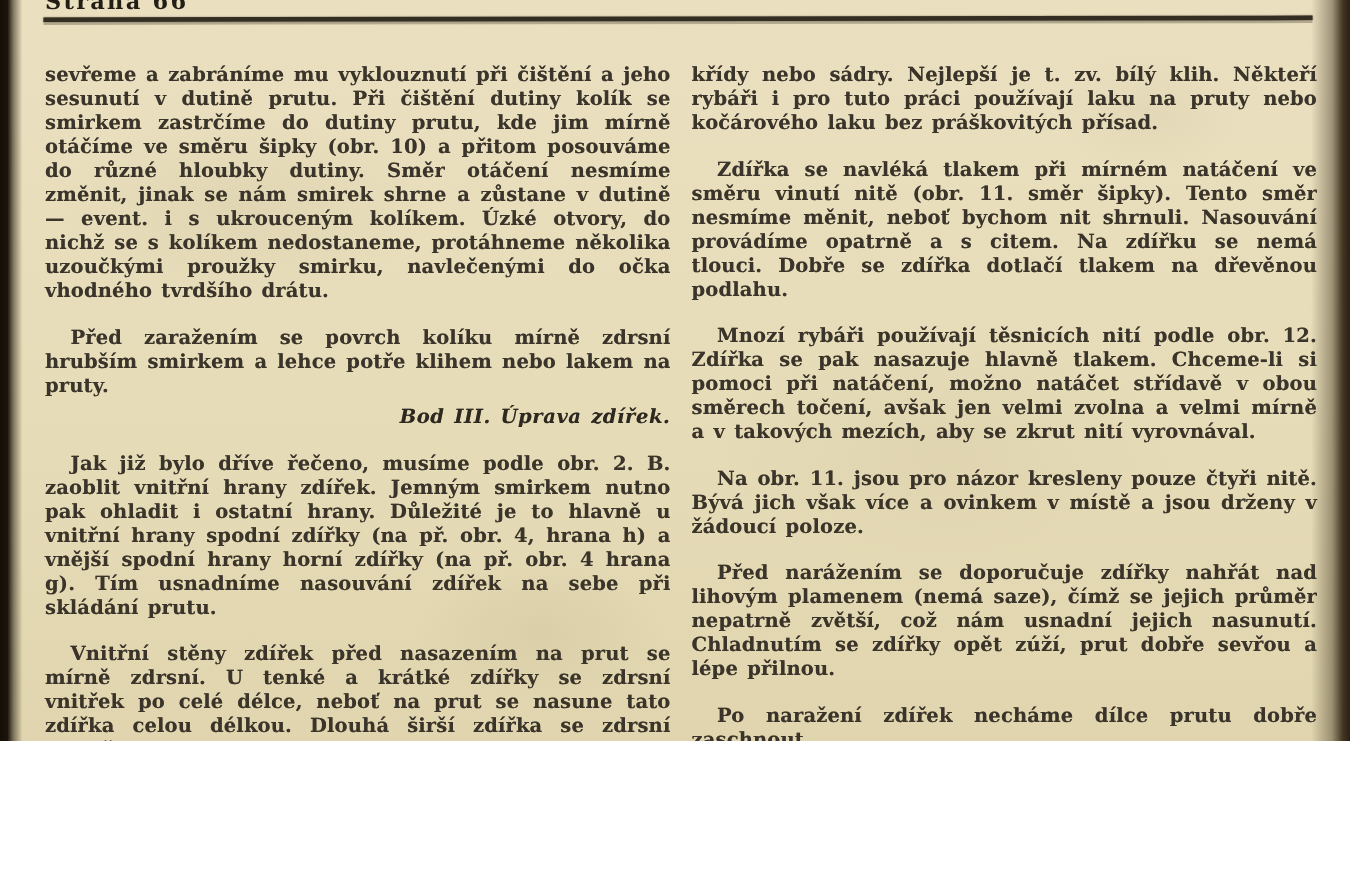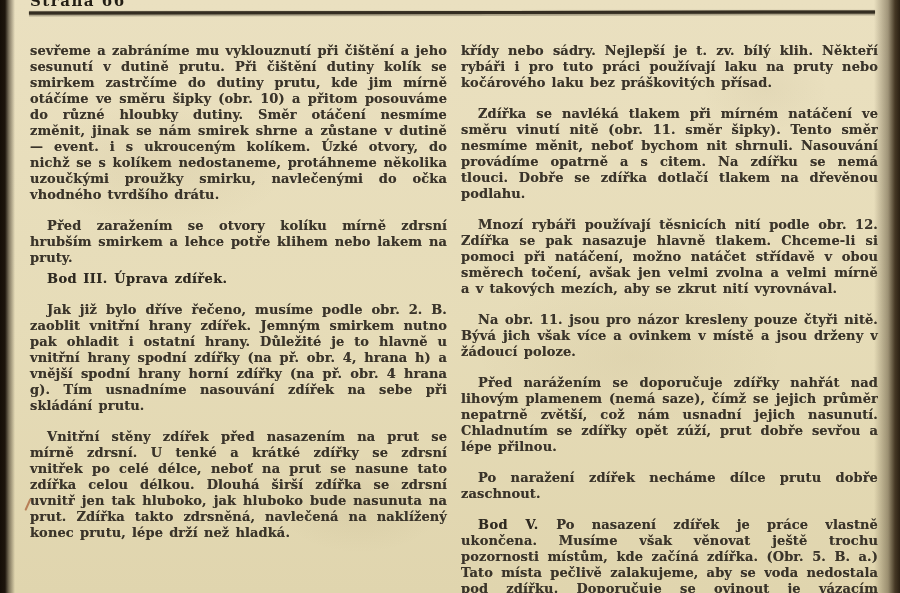--- a/index.html
+++ b/index.html
@@ -1,18 +1,18 @@
 <!DOCTYPE html>
 <html><head>
 <meta charset="utf-8">
 <style>
   * { margin:0; padding:0; box-sizing:border-box; }
   html,body { width:900px; height:593px; overflow:hidden; }
   .page {
-    position:relative; width:900px; height:593px; overflow:hidden;
+    position:relative; width:900px; height:494px; overflow:hidden;
     background:
       radial-gradient(ellipse 180px 90px at 18% 28%, rgba(128,106,58,.07), transparent 70%),
       radial-gradient(ellipse 220px 120px at 70% 60%, rgba(128,106,58,.06), transparent 70%),
       radial-gradient(ellipse 120px 70px at 40% 85%, rgba(110,90,50,.07), transparent 70%),
       radial-gradient(ellipse 90px 60px at 85% 15%, rgba(110,90,50,.05), transparent 70%),
       linear-gradient(180deg, #eae0c0 0%, #e6dcb8 55%, #e0d5ae 100%);
     font-family:"DejaVu Serif","Liberation Serif",serif;
     color:#3a342a;
   }
   
@@ -42,21 +42,21 @@
   }
   .col { flex:1 1 0; }
   p, .heading {
     font-size:13px; font-weight:700; line-height:16px;
     text-align:justify; color:#3a342a;
     margin:15px 0 2px 0;
     text-shadow:0 0 .4px rgba(58,52,42,.55);
     word-spacing:1.5px; letter-spacing:.1px;
   }
   p.indent { text-indent:17px; }
-  .heading { margin:5px 0 3px 0; text-indent:17px; text-align:left; }
+  .heading { margin:5px 0 3px 0; text-indent:17px; text-align:right;font-style:italic; }
   .heading b, .lead { font-weight:700; color:#2e2920; letter-spacing:.4px; }
   .sep { text-align:center; margin:3px 0 4px 0; text-indent:0; font-size:13px; }
   
   .artifact {
     position:absolute; left:27px; top:498px; width:2px; height:13px; z-index:4;
     background:#a9613a; transform:rotate(24deg); opacity:.75; border-radius:1px;
   }
 </style>
 </head>
 <body>
@@ -68,21 +68,21 @@
 
   <div class="running-header">Strana 66</div>
   <div class="header-rule"></div>
 
   <div class="artifact"></div>
 
   <div class="content">
 
     <div class="col">
       <p class="plain"><span>sevřeme a zabráníme mu vyklouznutí při čištění a jeho sesunutí v dutině prutu. Při čištění dutiny kolík se smirkem zastrčíme do dutiny prutu, kde jim mírně otáčíme ve směru šipky (obr. 10) a přitom posouváme do různé hloubky dutiny. Směr otáčení nesmíme změnit, jinak se nám smirek shrne a zůstane v dutině — event. i s ukrouceným kolíkem. Úzké otvory, do nichž se s kolíkem nedostaneme, protáhneme několika uzoučkými proužky smirku, navlečenými do očka vhodného tvrdšího drátu.</span></p>
-      <p class="indent"><span>Před zaražením se otvory kolíku mírně zdrsní hrubším smirkem a lehce potře klihem nebo lakem na pruty.</span></p>
+      <p class="indent"><span>Před zaražením se povrch kolíku mírně zdrsní hrubším smirkem a lehce potře klihem nebo lakem na pruty.</span></p>
       <div class="heading"><b>Bod III. Úprava zdířek.</b></div>
       <p class="indent"><span>Jak již bylo dříve řečeno, musíme podle obr. 2. B. zaoblit vnitřní hrany zdířek. Jemným smirkem nutno pak ohladit i ostatní hrany. Důležité je to hlavně u vnitřní hrany spodní zdířky (na př. obr. 4, hrana h) a vnější spodní hrany horní zdířky (na př. obr. 4 hrana g). Tím usnadníme nasouvání zdířek na sebe při skládání prutu.</span></p>
       <p class="indent"><span>Vnitřní stěny zdířek před nasazením na prut se mírně zdrsní. U tenké a krátké zdířky se zdrsní vnitřek po celé délce, neboť na prut se nasune tato zdířka celou délkou. Dlouhá širší zdířka se zdrsní uvnitř jen tak hluboko, jak hluboko bude nasunuta na prut. Zdířka takto zdrsněná, navlečená na naklížený konec prutu, lépe drží než hladká.</span></p>
     </div>
 
     <div class="col">
       <p class="plain"><span>křídy nebo sádry. Nejlepší je t. zv. bílý klih. Někteří rybáři i pro tuto práci používají laku na pruty nebo kočárového laku bez práškovitých přísad.</span></p>
       <p class="indent"><span>Zdířka se navléká tlakem při mírném natáčení ve směru vinutí nitě (obr. 11. směr šipky). Tento směr nesmíme měnit, neboť bychom nit shrnuli. Nasouvání provádíme opatrně a s citem. Na zdířku se nemá tlouci. Dobře se zdířka dotlačí tlakem na dřevěnou podlahu.</span></p>
       <p class="indent"><span>Mnozí rybáři používají těsnicích nití podle obr. 12. Zdířka se pak nasazuje hlavně tlakem. Chceme-li si pomoci při natáčení, možno natáčet střídavě v obou směrech točení, avšak jen velmi zvolna a velmi mírně a v takových mezích, aby se zkrut nití vyrovnával.</span></p>
       <p class="indent"><span>Na obr. 11. jsou pro názor kresleny pouze čtyři nitě. Bývá jich však více a ovinkem v místě a jsou drženy v žádoucí poloze.</span></p>

